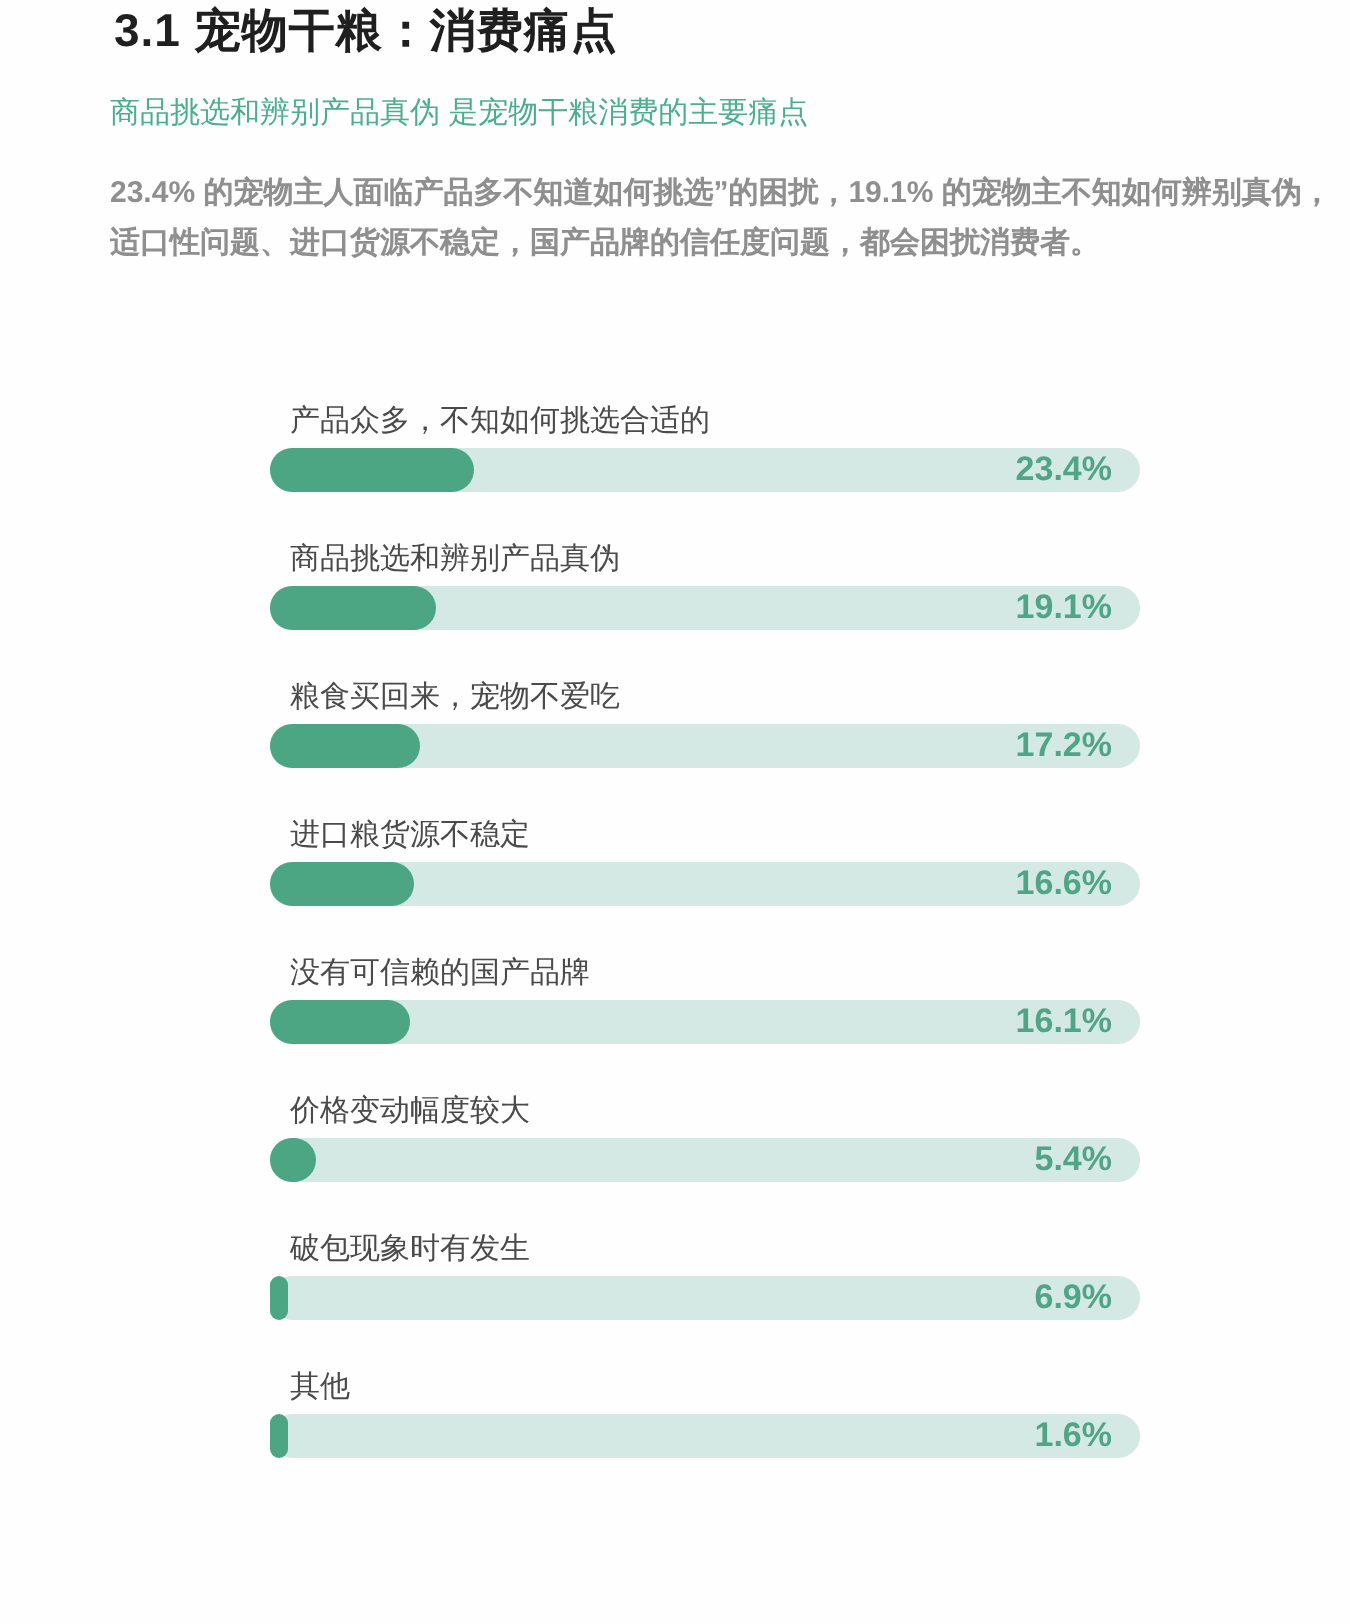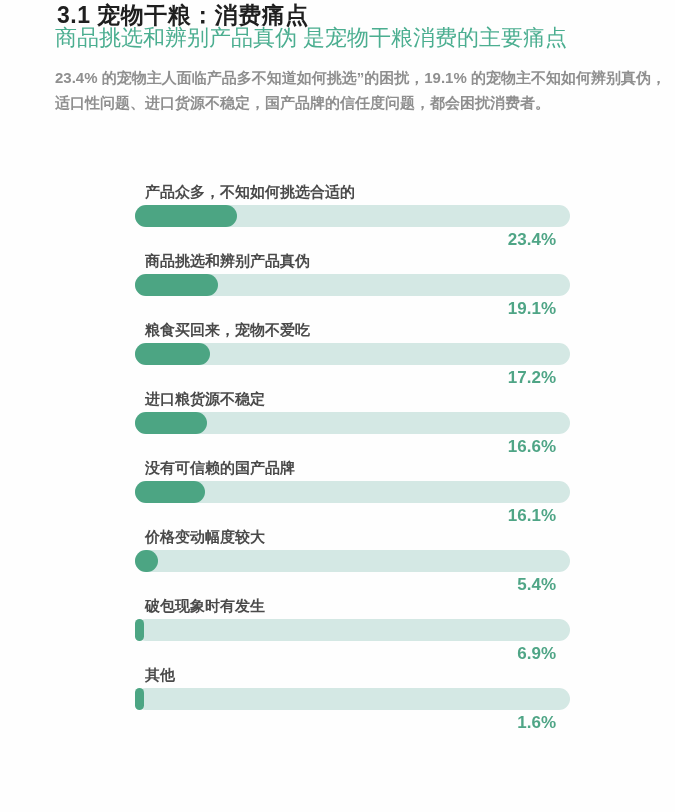--- a/index.html
+++ b/index.html
@@ -19,21 +19,22 @@
   .section-title {
     margin: 0 0 0 2px;
     font-size: 23px;
     line-height: 26px;
     font-weight: bold;
     color: var(--title-c, #1f1f1f);
     letter-spacing: 0.5px;
     white-space: nowrap;
   }
   .subtitle {
-    font-size: 22px;
+    margin-top: 19px;
+    font-size: 15px;
     line-height: 20px;
     color: var(--subtitle-c, #4bae90);
     white-space: nowrap;
   }
   .body-text {
     margin: 17px 0 0 0;
     font-size: 15px;
     line-height: 25px;
     color: var(--body-c, #8f8f8f);
     font-weight: bold;
@@ -50,21 +51,20 @@
     color: var(--charttitle-c, #575757);
   }
   .rows { margin-top: 42px; }
   .row { margin-bottom: 25px; }
   .bar-label {
     margin: 0 0 5px 10px;
     font-size: 15px;
     line-height: 17px;
     color: var(--cat-c, #4a4a4a);
     white-space: nowrap;
-    font-weight: bold;
   }
   .track {
     position: relative;
     width: 435px;
     height: 22px;
     background: var(--track-c, #d4e8e4);
     border-radius: 11px;
   }
   .fill {
     position: absolute;
@@ -73,21 +73,20 @@
     background: var(--fill-c, #4ca583);
     border-radius: 11px;
   }
   .value {
     position: absolute;
     right: 14px; top: 0;
     line-height: 22px;
     font-size: 17px;
     font-weight: bold;
     color: var(--value-c, #4fa586);
-    margin-top: 24px;
   }
 </style>
 </head>
 <body>
 
 <div class="page">
   <div class="header">
     <h1 class="section-title">3.1 宠物干粮：消费痛点</h1>
     <div class="subtitle">商品挑选和辨别产品真伪 是宠物干粮消费的主要痛点</div>
     <p class="body-text">

